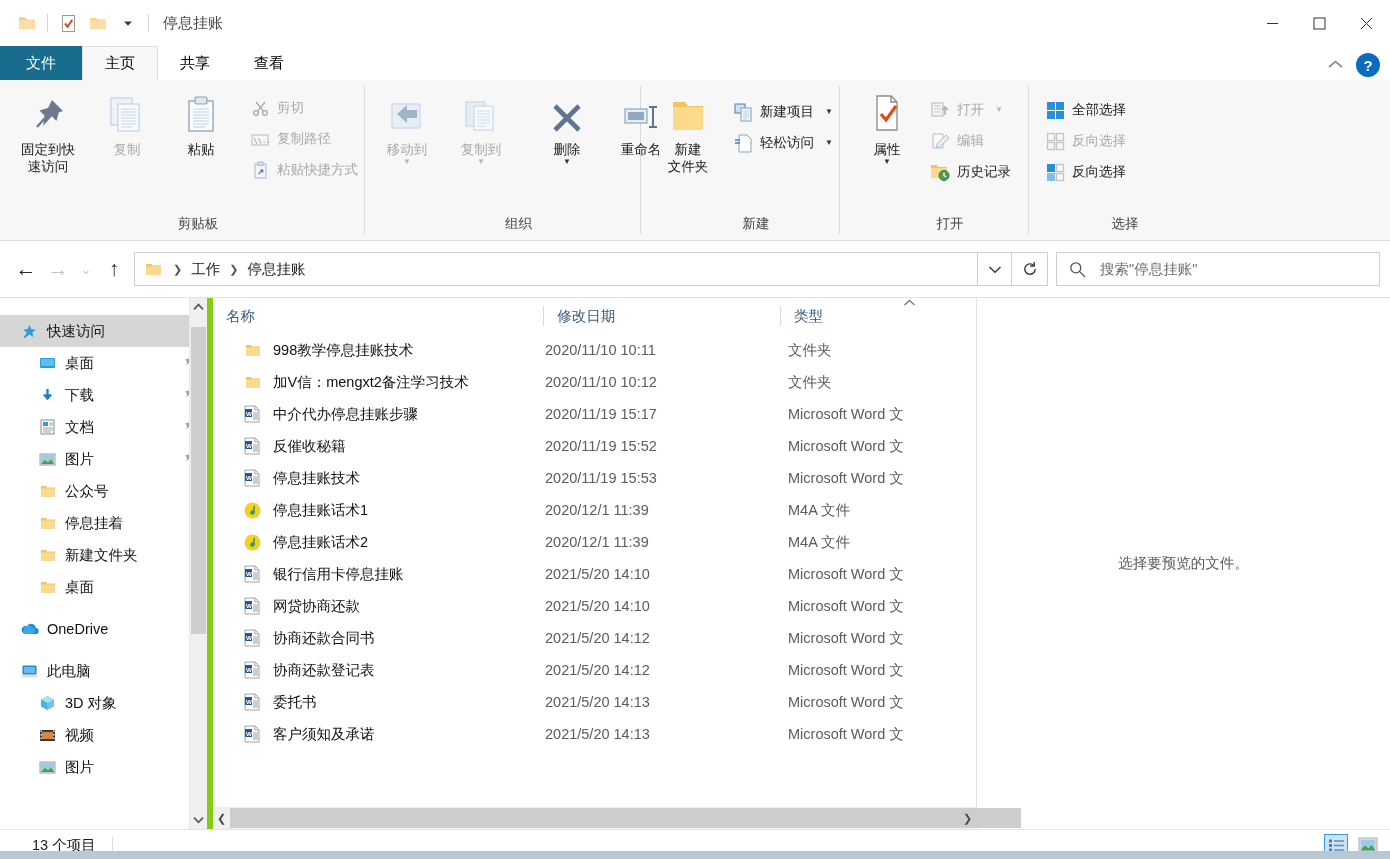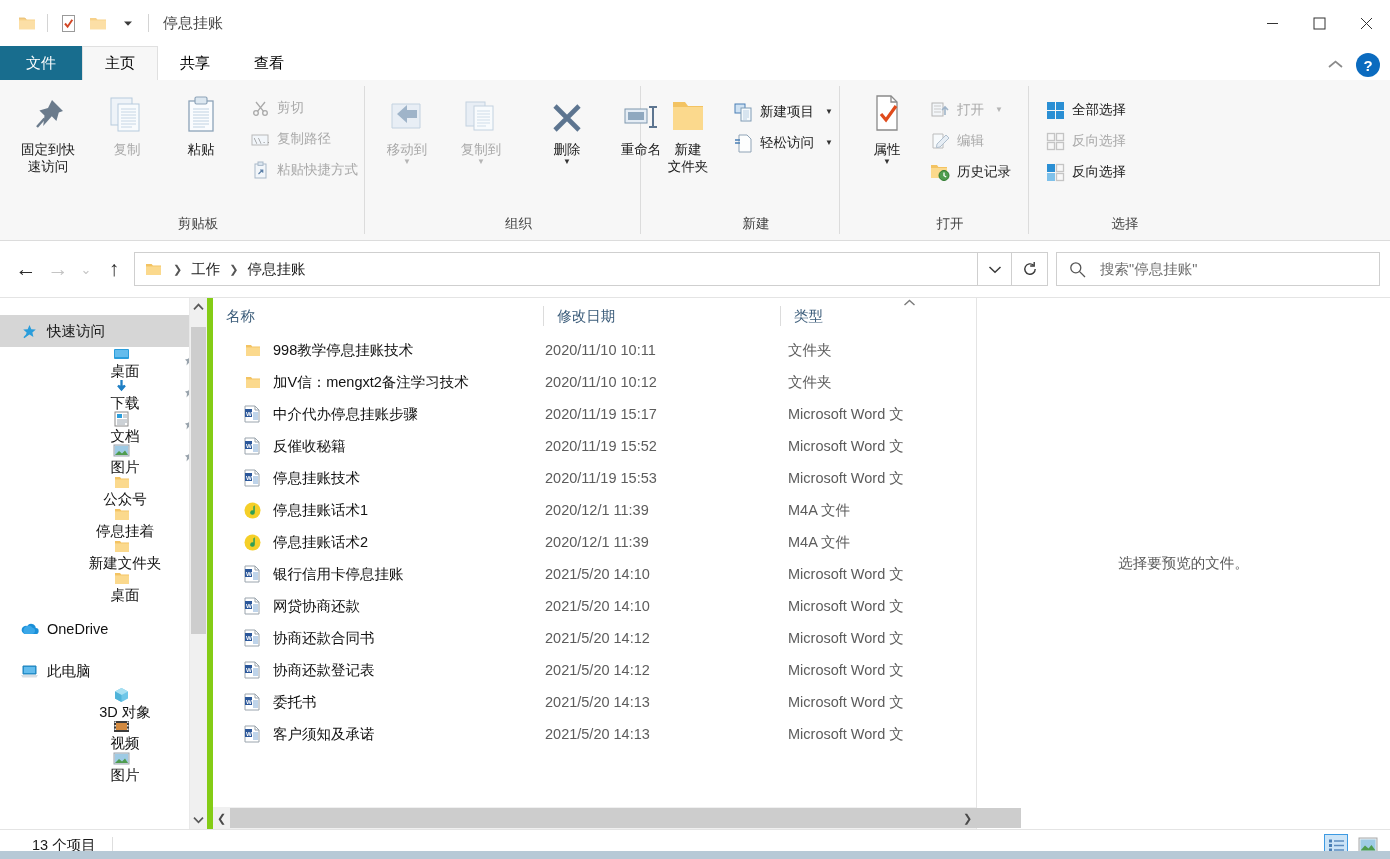--- a/index.html
+++ b/index.html
@@ -74,21 +74,21 @@
   .main{display:flex;height:531px;border-top:1px solid #e4e4e4;}
 
   .navpane{width:207px;position:relative;overflow:hidden;background:#fff;}
   .navlist{padding-top:17px;}
   .navrow{height:32px;display:flex;align-items:center;cursor:default;position:relative;}
   .navrow.sel{background:#d6d6d6;}
   .navrow .nic{width:22px;display:flex;align-items:center;justify-content:center;}
   .navrow .nlb{font-size:14.5px;color:#111;margin-left:7px;white-space:nowrap;}
   .navrow .pin{position:absolute;right:12px;top:8px;}
   .indent0{padding-left:18px;}
-  .indent1{padding-left:36px;flex-direction:column;}
+  .indent1{padding-left:36px;}
   .spacer{height:10px;}
 
   .navscroll{position:absolute;right:0;top:0;width:17px;height:531px;background:#f0f0f0;
     border-left:1px solid #e9e9e9;}
   .navscroll .arr{height:18px;display:flex;align-items:center;justify-content:center;
     font-size:10px;color:#5a5a5a;background:#f0f0f0;}
   .navscroll .thumb{position:absolute;left:1px;width:15px;background:#cdcdcd;}
 
   .filepane{flex:1;position:relative;border-left:6px solid #84cc16;
     border-right:1px solid #e4e4e4;display:flex;flex-direction:column;min-width:0;}

